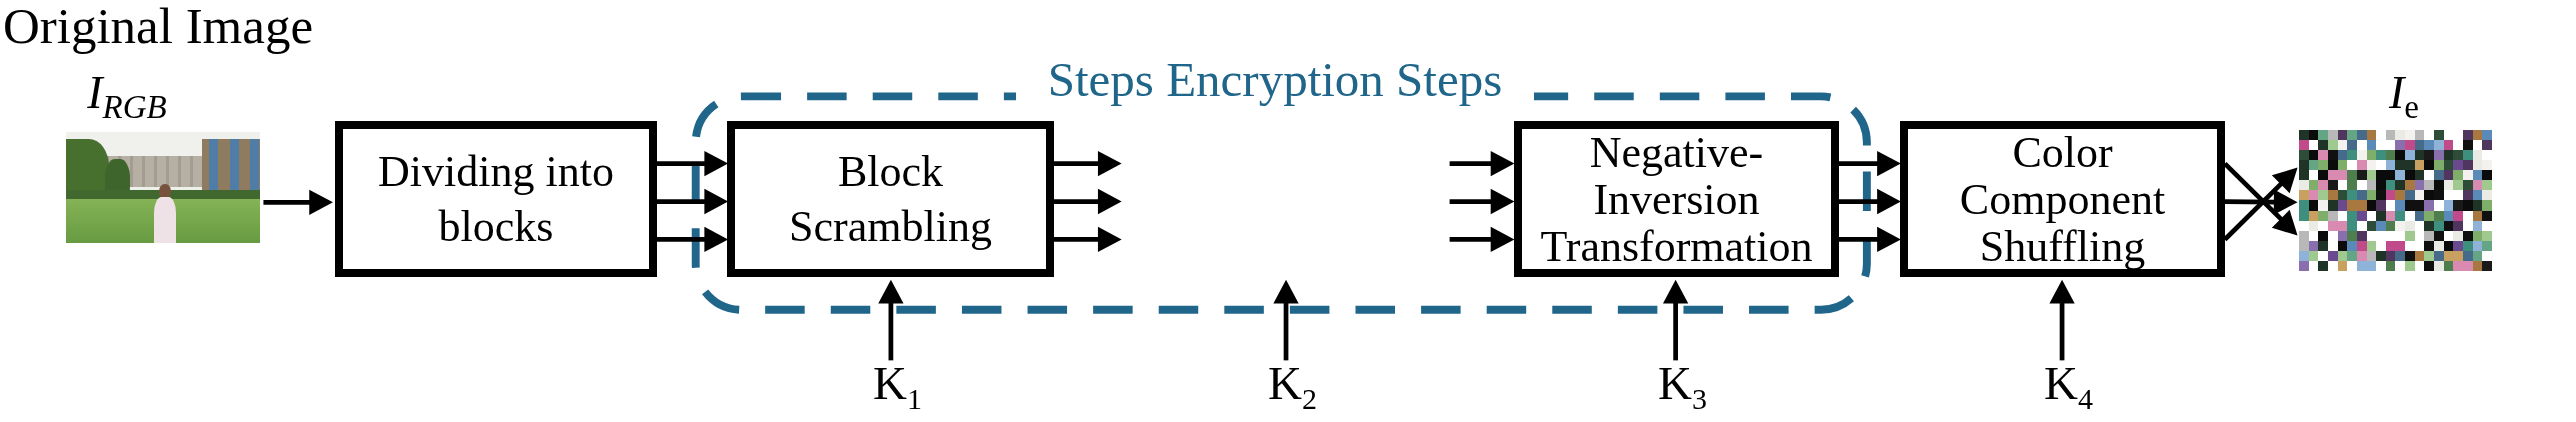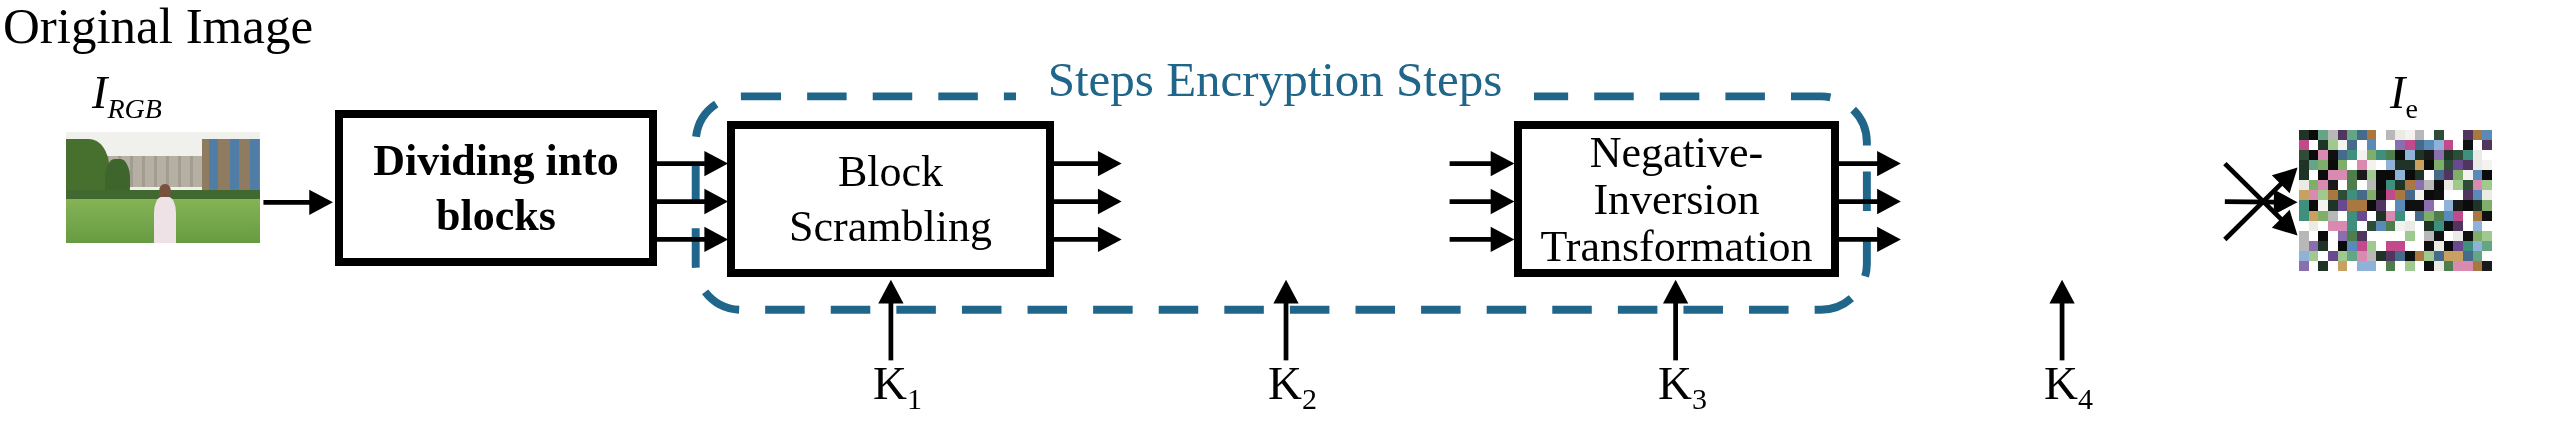--- a/index.html
+++ b/index.html
@@ -18,21 +18,21 @@
     line-height:1.05;
     color:#000;
     white-space:nowrap;
   }
   .formula{
     text-align:center;
     font-size:46px;
     font-style:italic;
     line-height:1;
   }
-  .formula sub{font-size:28px;line-height:1;}
+  .formula sub{font-size:33px;line-height:1;}
   .formula .rm{font-style:normal;}
   .box{
     box-sizing:border-box;
     border:8px solid #000;
     background:#fff;
     display:flex;align-items:center;justify-content:center;
     text-align:center;
     z-index:1;
   }
   .box-label{
@@ -97,33 +97,38 @@
     <div class="bld-left"></div>
     <div class="bld-right"></div>
     <div class="trees-left"></div>
     <div class="tree-mid"></div>
     <div class="hedge"></div>
     <div class="grass"></div>
     <div class="person-head"></div>
     <div class="person-shirt"></div>
   </div>
 
-  <div class="abs box" style="left:335px;top:110px;width:322px;height:156px;font-weight:bold;">
+  <div class="abs box" style="left:335px;top:121px;width:322px;height:156px;">
     <div class="box-label">Dividing into
 blocks</div>
   </div>
   <div class="abs box" style="left:727px;top:121px;width:327px;height:156px;">
     <div class="box-label">Block
 Scrambling</div>
   </div>
   <div class="abs box tight" style="left:1514px;top:121px;width:325px;height:156px;">
     <div class="box-label">Negative-
 Inversion
 Transformation</div>
   </div>
+  <div class="abs box tight" style="left:1900px;top:121px;width:325px;height:156px;">
+    <div class="box-label">Color
+Component
+Shuffling</div>
+  </div>
 
   <svg class="overlay-svg" width="2576" height="422" viewBox="0 0 3259 534">
     <rect x="880" y="122" width="1482" height="270" rx="58" ry="58" fill="none" stroke="#20658a" stroke-width="10" stroke-dasharray="50 33"></rect>
     <g id="arrow-layer" fill="#000" stroke="none">
         <g>
           <line x1="333" y1="256" x2="393" y2="256" stroke="#000" stroke-width="6"></line>
           <polygon points="421,256 391,272 391,240"></polygon>
         </g>
         <g>
           <line x1="828" y1="207" x2="893" y2="207" stroke="#000" stroke-width="6"></line>

